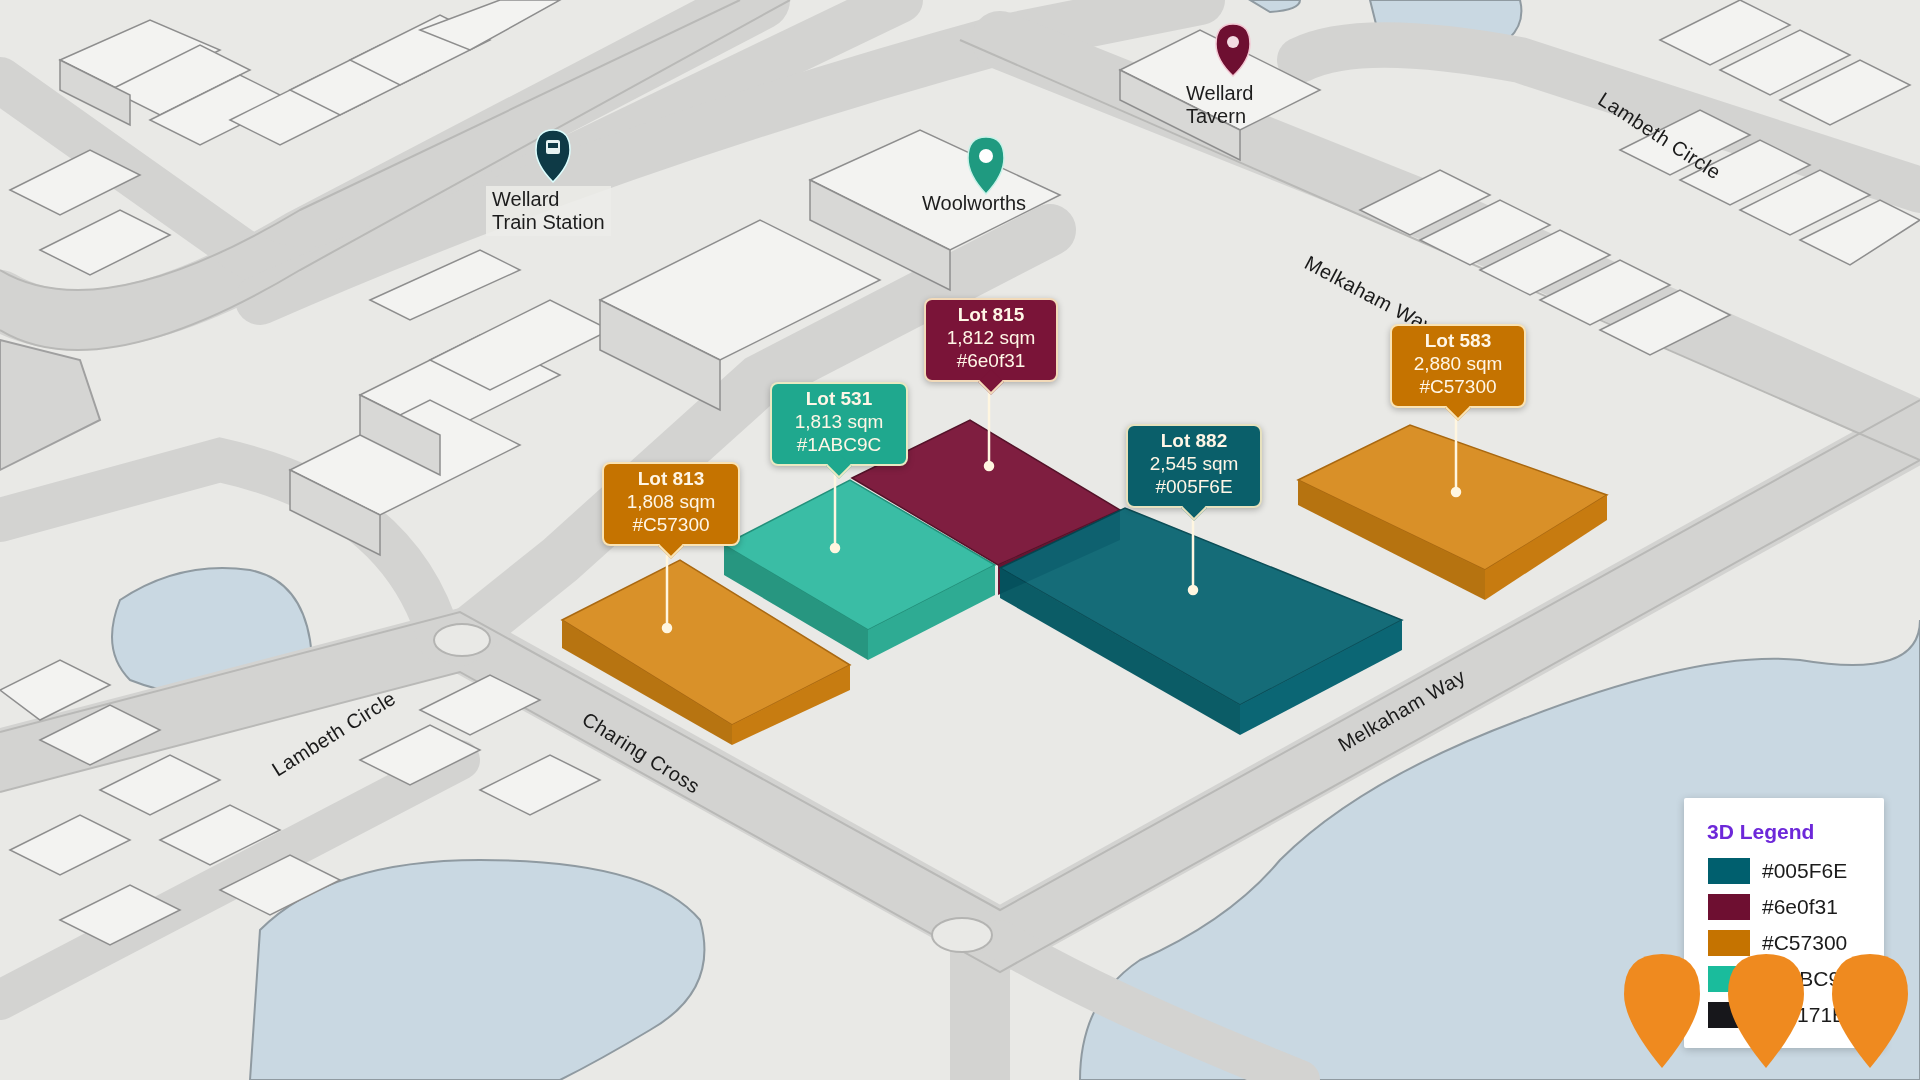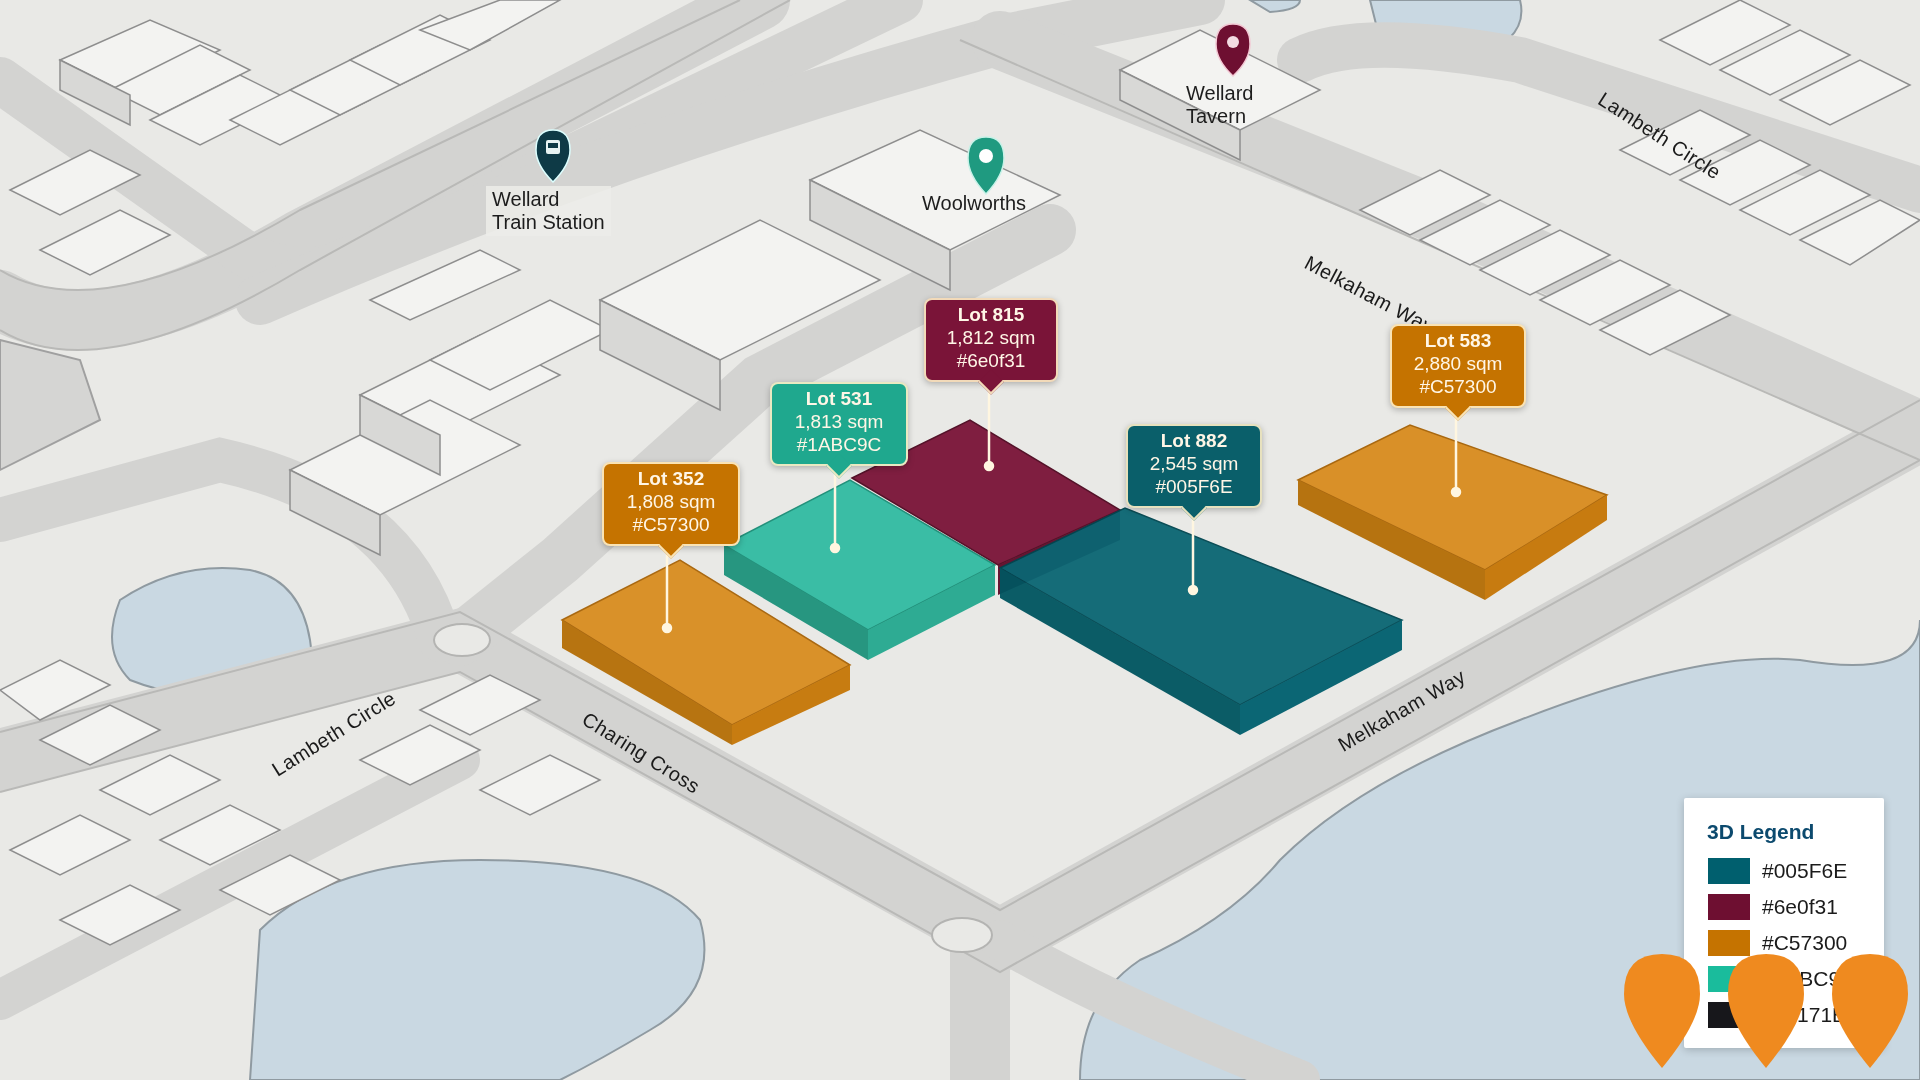--- a/index.html
+++ b/index.html
@@ -5,21 +5,21 @@
   html,body{margin:0;padding:0;}
   body{width:1920px;height:1080px;overflow:hidden;background:#e9e9e6;font-family:"Liberation Sans",sans-serif;position:relative;}
   #map{position:absolute;left:0;top:0;width:1920px;height:1080px;}
   .lot-label{position:absolute;border-radius:8px;border:2px solid rgba(255,240,200,0.9);color:#fff6e6;text-align:center;font-size:19px;line-height:23px;padding:3px 10px 8px;box-shadow:0 2px 6px rgba(0,0,0,0.25);}
   .lot-label .title{font-weight:bold;}
   .lot-label::after{content:"";position:absolute;left:50%;bottom:-11px;width:16px;height:16px;transform:translateX(-50%) rotate(45deg);background:inherit;border-right:2px solid rgba(255,240,200,0.9);border-bottom:2px solid rgba(255,240,200,0.9);}
   .poi{position:absolute;}
   .poi .name{font-size:20px;line-height:23px;color:#1d1d1d;background:rgba(236,236,233,0.85);padding:2px 6px;display:inline-block;}
   .street{position:absolute;font-size:20px;color:#1a1a1a;white-space:nowrap;transform-origin:left center;letter-spacing:0.5px;}
   #legend{position:absolute;left:1684px;top:798px;width:200px;height:250px;background:#ffffff;box-shadow:0 2px 8px rgba(0,0,0,0.2);border-radius:2px;}
-  #legend .ltitle{position:absolute;left:23px;top:22px;font-size:21px;font-weight:bold;color:#0c4a6e;}
+  #legend .ltitle{position:absolute;left:23px;top:22px;font-size:21px;font-weight:bold;color:#6d28d9;}
   .legend-row{position:absolute;left:24px;height:26px;display:flex;align-items:center;}
   .legend-row .sw{width:42px;height:26px;margin-right:12px;}
   .legend-row .lt{font-size:21px;color:#1b1b1b;}
   .orange-pin{position:absolute;width:80px;height:118px;}
 </style>
 </head>
 <body>
 
 <svg id="map" viewBox="0 0 1920 1080" xmlns="http://www.w3.org/2000/svg">
   <rect width="1920" height="1080" fill="#e9e9e6"></rect>
@@ -180,21 +180,21 @@
   <span class="name" style="background:transparent"><span>Wellard</span><br><span>Tavern</span></span>
 </div>
 
 <div class="street" style="left:1600px;top:86px;transform:rotate(33deg);">Lambeth Circle</div>
 <div class="street" style="left:1306px;top:250px;transform:rotate(28deg);">Melkaham Way</div>
 <div class="street" style="left:274px;top:760px;transform:rotate(-32deg);">Lambeth Circle</div>
 <div class="street" style="left:584px;top:706px;transform:rotate(32deg);">Charing Cross</div>
 <div class="street" style="left:1340px;top:735px;transform:rotate(-30deg);">Melkaham Way</div>
 
 <div class="lot-label" style="left:602px;top:462px;width:114px;background:#c57300;">
-  <div class="title">Lot 352</div>
+  <div class="title">Lot 813</div>
   <div>1,808 sqm</div>
   <div>#C57300</div>
 </div>
 <div class="lot-label" style="left:770px;top:382px;width:114px;background:#1fa88e;">
   <div class="title">Lot 531</div>
   <div>1,813 sqm</div>
   <div>#1ABC9C</div>
 </div>
 <div class="lot-label" style="left:924px;top:298px;width:110px;background:#7a1438;">
   <div class="title">Lot 815</div>

